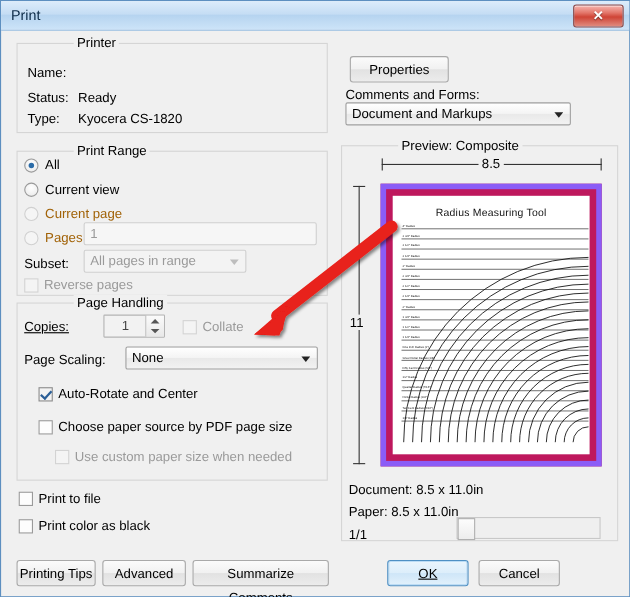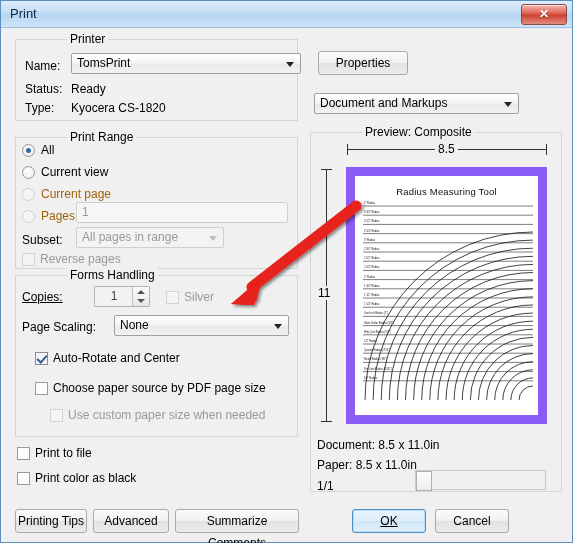--- a/index.html
+++ b/index.html
@@ -111,21 +111,21 @@
     line-height:22px;
   }
   .btn.focus{
     border:1px solid #4f90c4;
     box-shadow:0 0 0 1px #bcdcf5 inset;
     background:linear-gradient(to bottom,#eaf5fd 0%,#ddeefb 48%,#cfe6f8 52%,#e2f1fc 100%);
     text-decoration:underline;
   }
   #page-sheet{
     position:absolute;box-sizing:border-box;
-    background:#8b5cf6;border:3px solid #8b5cf6;
+    background:#be185d;border:5px solid #8b5cf6;
   }
   #page-inner{position:absolute;left:6px;top:6px;right:6px;bottom:6px;background:#fff;}
   #doc-title{
     position:absolute;left:0;right:0;top:10px;text-align:center;
     font-size:9.5px;color:#111;letter-spacing:.2px;
   }
   .rlabel{position:absolute;font-size:2.6px;color:#111;white-space:nowrap;
     line-height:3px;}
   
   .ruler-line{position:absolute;background:#333;}
@@ -150,30 +150,27 @@
 
   <div id="titlebar">
     <div id="title-text">Print</div>
     <div id="close-btn">✕</div>
   </div>
 
   <div class="group" style="left:14px;top:38px;width:283px;height:82px;">
     <span class="group-label">Printer</span>
   </div>
   <span class="lbl" style="left:24px;top:58px;">Name:</span>
-  <div class="combo" style="left:70px;top:52px;width:230px;">
-    <span>TomsPrint</span>
-    <span class="arrow"></span>
-  </div>
   <span class="lbl" style="left:24px;top:81px;">Status:</span>
   <span class="lbl" style="left:70px;top:81px;">Ready</span>
   <span class="lbl" style="left:24px;top:100px;">Type:</span>
   <span class="lbl" style="left:70px;top:100px;">Kyocera CS-1820</span>
 
   <div class="btn" style="left:317px;top:50px;width:90px;">Properties</div>
+  <span class="lbl" style="left:313px;top:78px;">Comments and Forms:</span>
   <div class="combo" style="left:313px;top:92px;width:205px;">
     <span>Document and Markups</span>
     <span class="arrow"></span>
   </div>
 
   <div class="group" style="left:14px;top:136px;width:283px;height:132px;">
     <span class="group-label">Print Range</span>
   </div>
 
   <div class="radio-row" style="left:21px;top:142px;width:120px;">
@@ -201,34 +198,34 @@
     <span>All pages in range</span>
     <span class="arrow"></span>
   </div>
 
   <div class="cb-row" style="left:21px;top:251px;width:140px;">
     <span class="cb dim"></span>
     <span class="cl dim">Reverse pages</span>
   </div>
 
   <div class="group" style="left:14px;top:274px;width:283px;height:162px;">
-    <span class="group-label">Forms Handling</span>
+    <span class="group-label">Page Handling</span>
   </div>
 
   <span class="lbl" style="left:21px;top:289px;text-decoration:underline;">Copies:</span>
   <div class="spin-box" style="left:93px;top:285px;width:56px;">
     <span class="spin-val">1</span>
     <span class="spin-btns">
       <i class="up"></i>
       <i class="dn"></i>
     </span>
   </div>
   <div class="cb-row" style="left:165px;top:289px;width:80px;">
     <span class="cb dim"></span>
-    <span class="cl dim">Silver</span>
+    <span class="cl dim">Collate</span>
   </div>
 
   <span class="lbl" style="left:21px;top:319px;">Page Scaling:</span>
   <div class="combo" style="left:113px;top:314px;width:175px;">
     <span>None</span>
     <span class="arrow"></span>
   </div>
 
   <div class="cb-row" style="left:34px;top:350px;width:200px;">
     <span class="cb on"></span>

